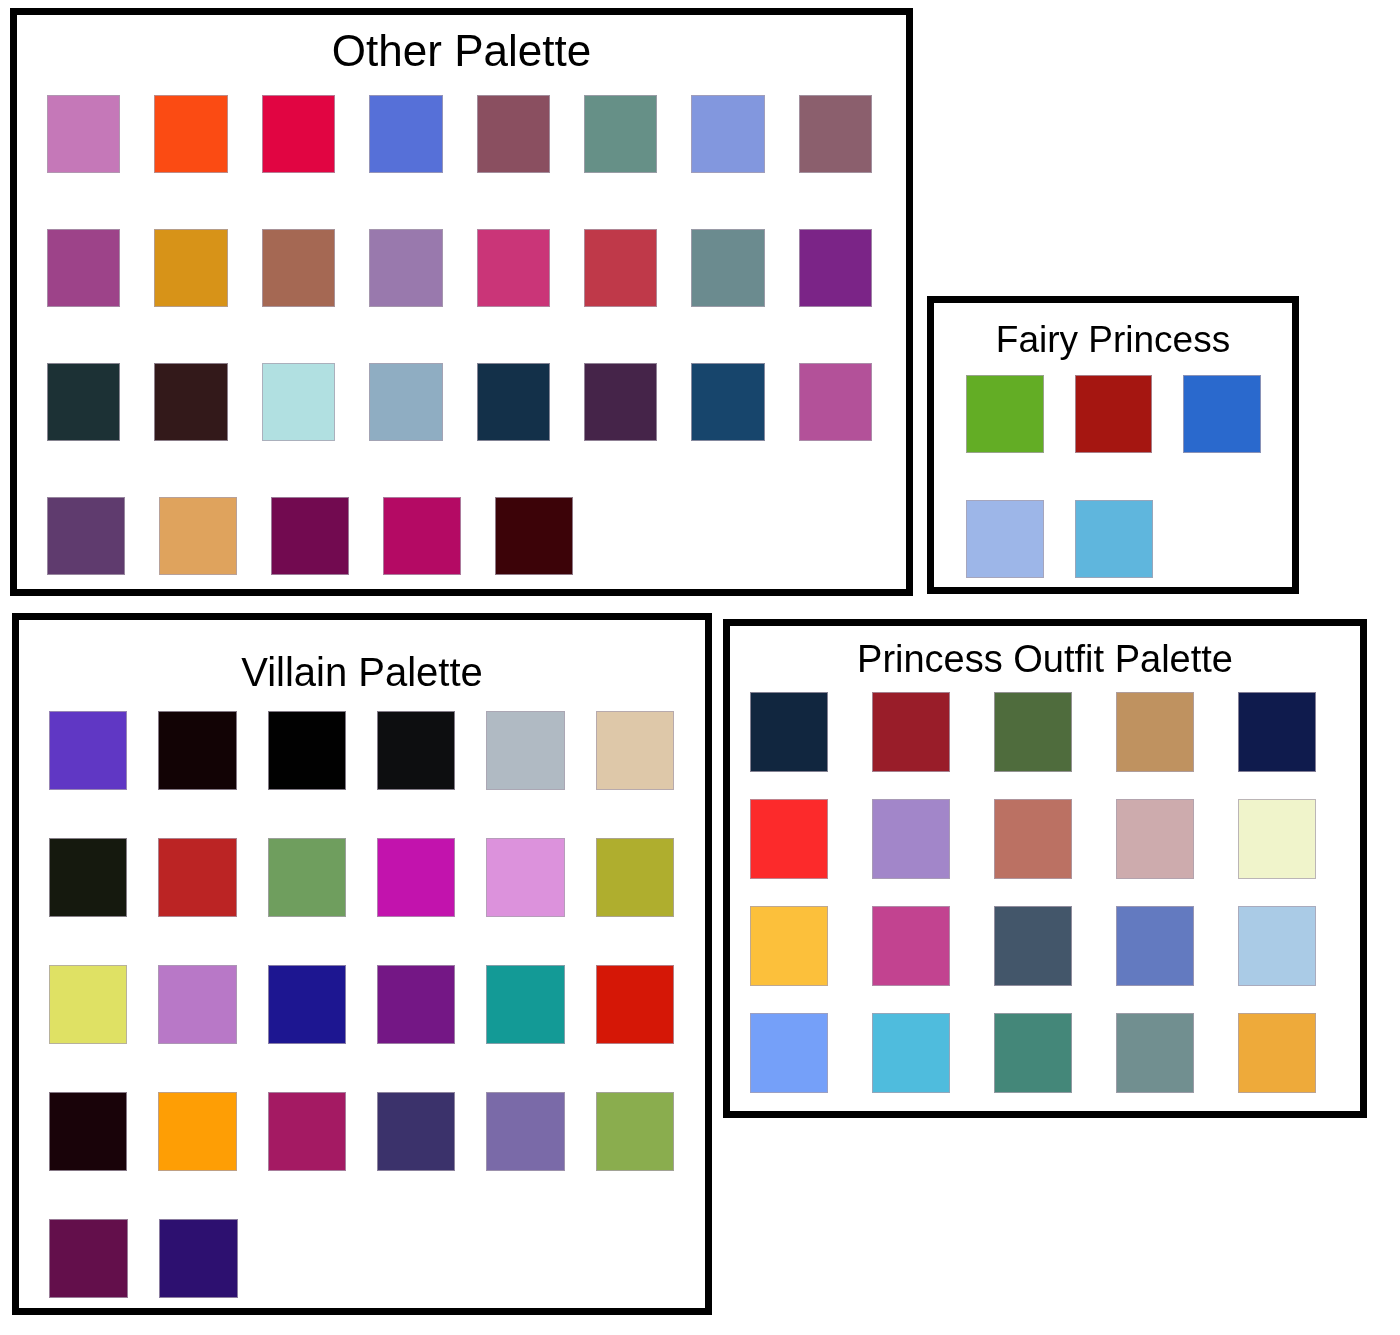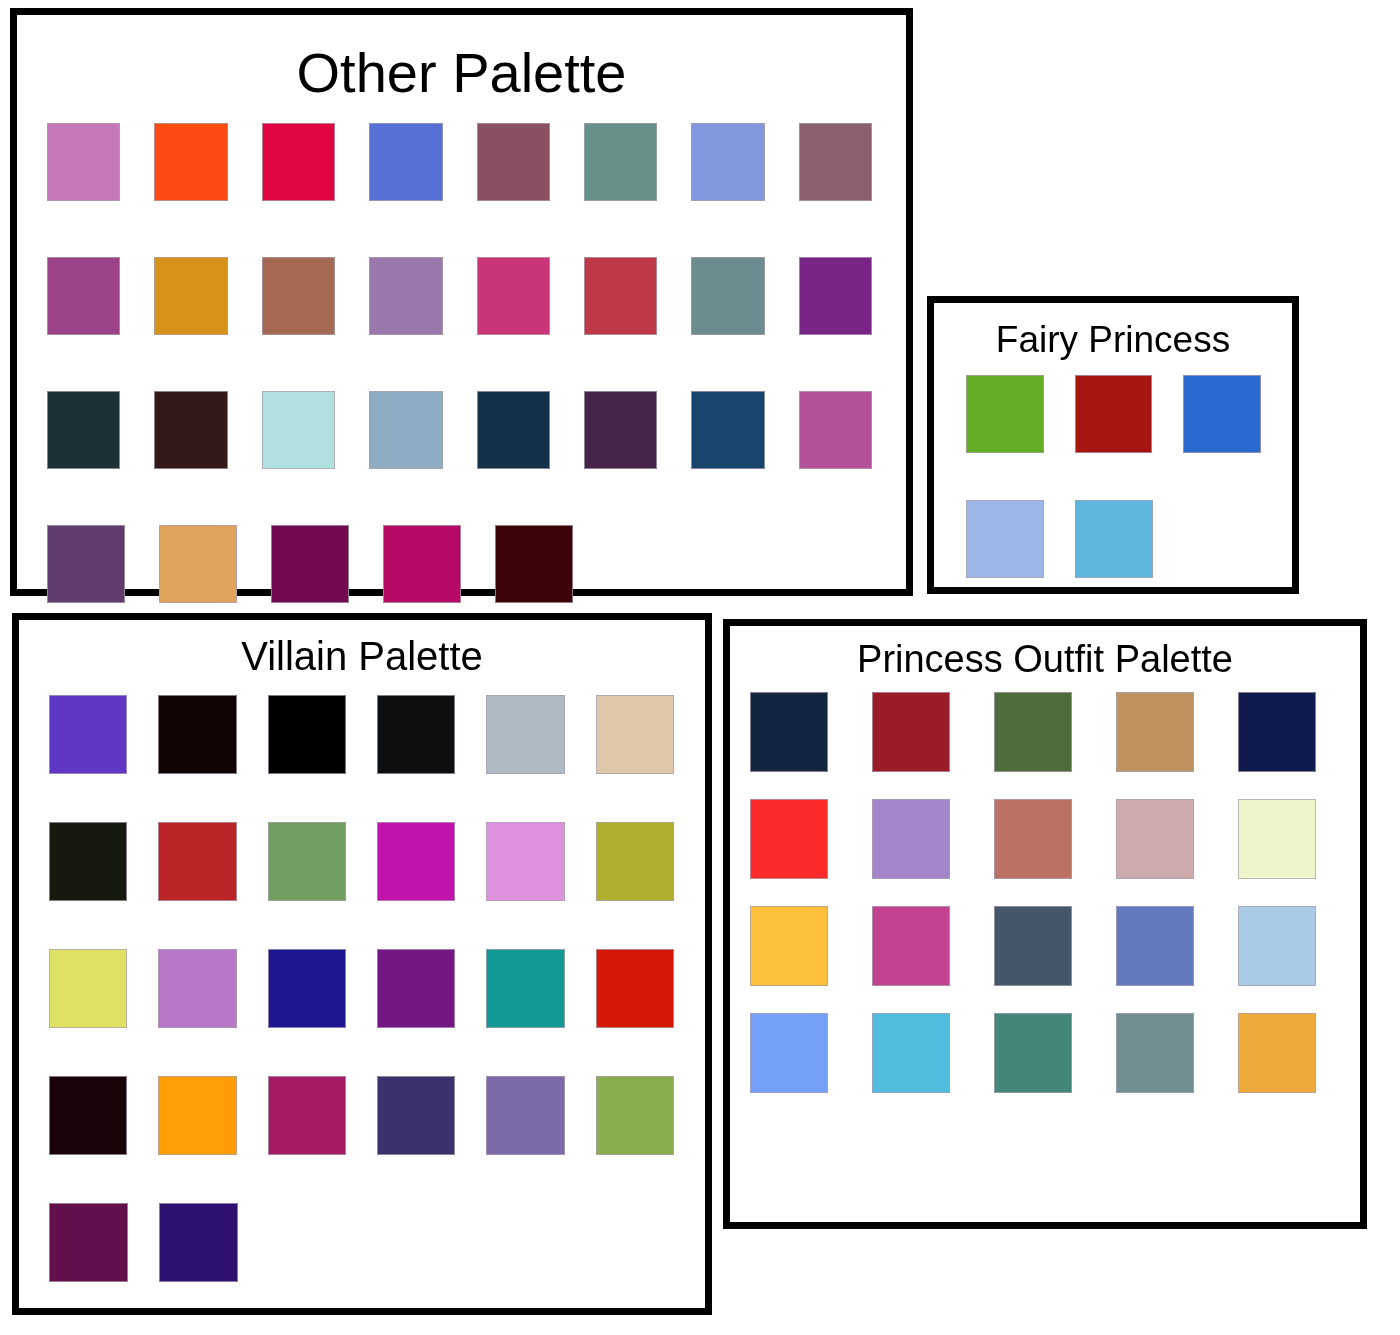--- a/index.html
+++ b/index.html
@@ -48,22 +48,22 @@
   }
 
   
   #other-palette {
     left: 10px;
     top: 8px;
     width: 903px;
     height: 588px;
   }
   #other-palette .palette-title {
-    font-size: 56px;
-    margin-top: 30px;
+    font-size: 44px;
+    margin-top: 14px;
   }
   #other-palette .swatch-grid {
     margin-top: 22px;
     margin-left: 30px;
   }
   #other-palette .swatch-row { margin-bottom: 56px; }
   #other-palette .swatch {
     width: 78px;
     height: 78px;
     margin-right: 34px;
@@ -93,39 +93,39 @@
 
   
   #villain-palette {
     left: 12px;
     top: 613px;
     width: 700px;
     height: 702px;
   }
   #villain-palette .palette-title {
     font-size: 40px;
-    margin-top: 16px;
+    margin-top: 32px;
   }
   #villain-palette .swatch-grid {
     margin-top: 19px;
     margin-left: 30px;
   }
   #villain-palette .swatch-row { margin-bottom: 48px; }
   #villain-palette .swatch {
     width: 79px;
     height: 79px;
     margin-right: 31px;
   }
 
   
   #princess-palette {
     left: 723px;
     top: 619px;
     width: 644px;
-    height: 610px;
+    height: 499px;
   }
   #princess-palette .palette-title {
     font-size: 38px;
     margin-top: 14px;
   }
   #princess-palette .swatch-grid {
     margin-top: 14px;
     margin-left: 20px;
   }
   #princess-palette .swatch-row { margin-bottom: 27px; }

